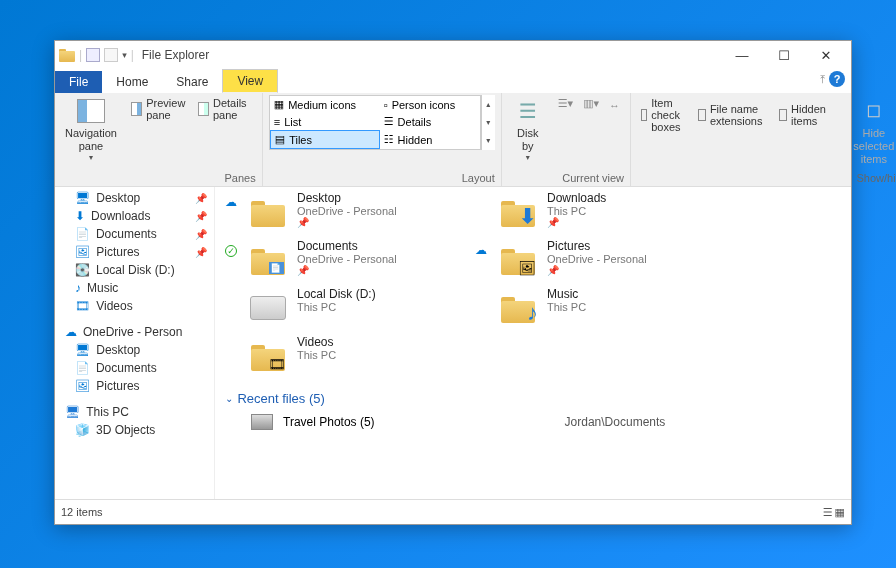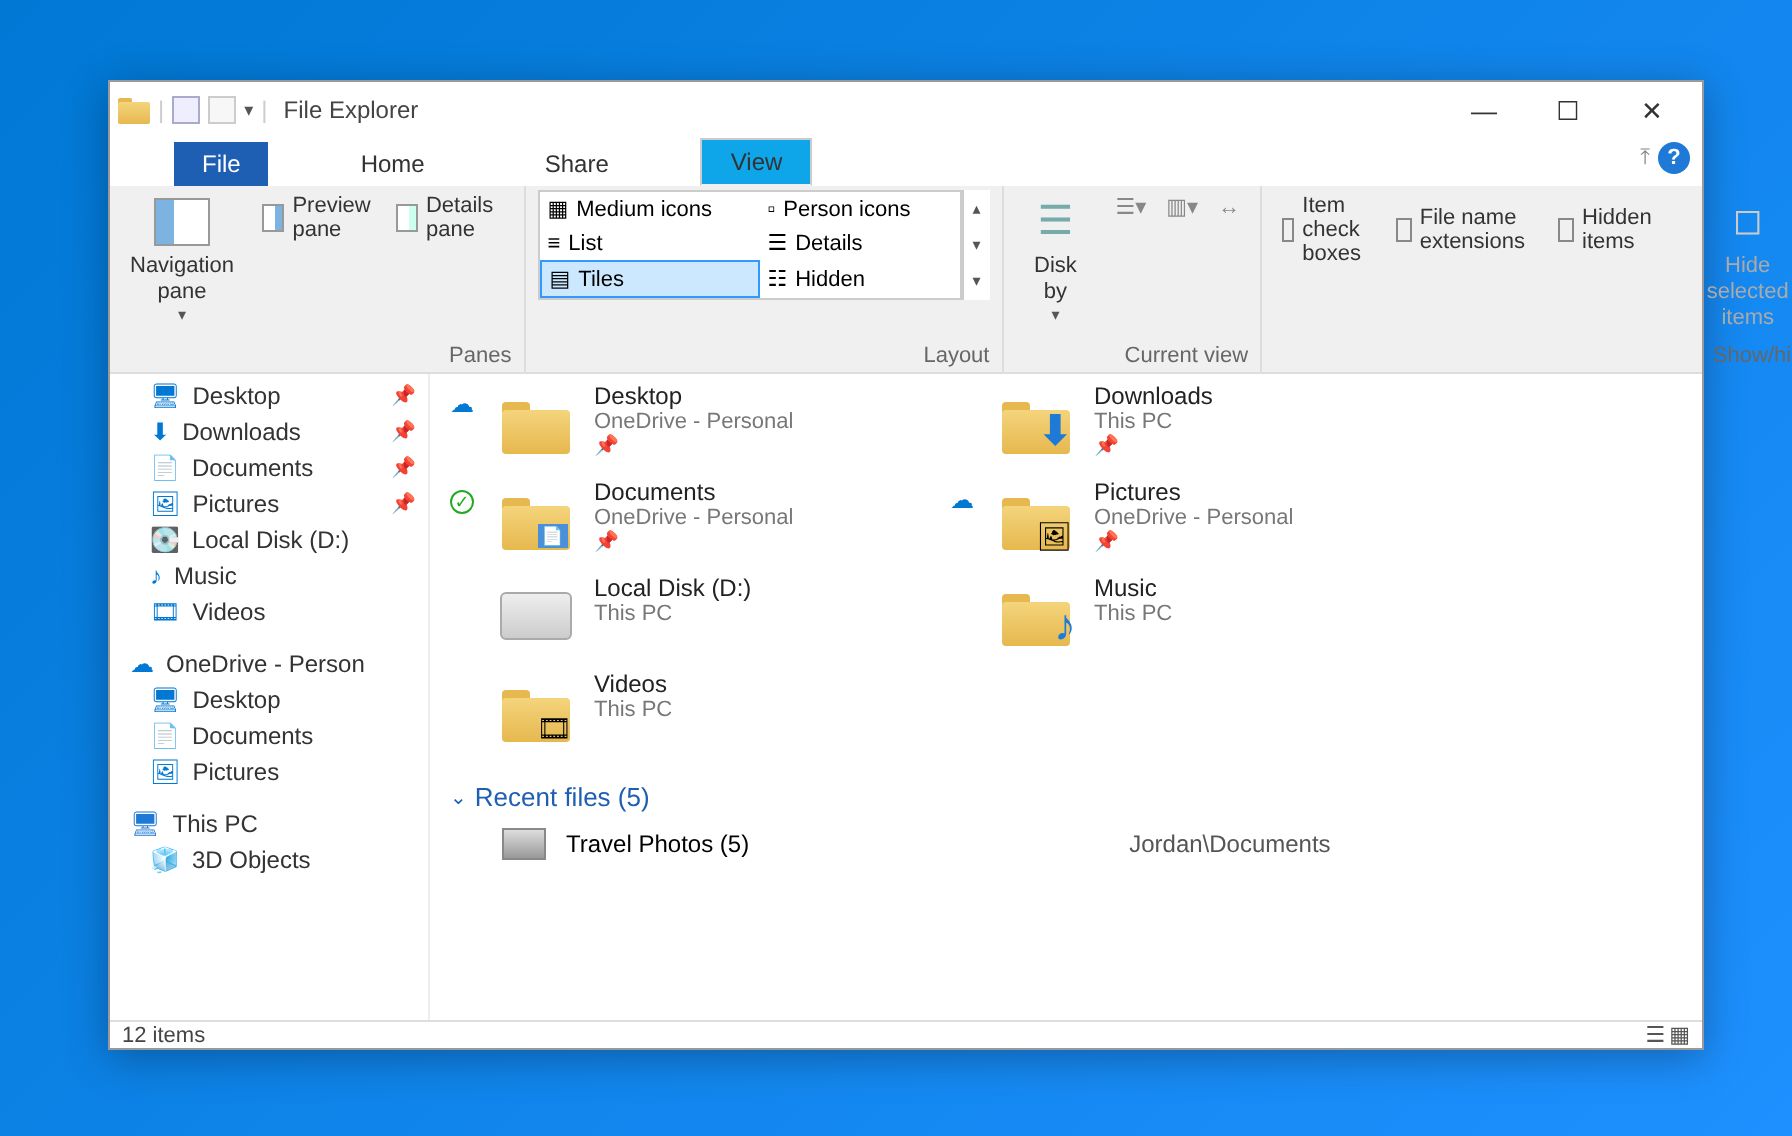--- a/index.html
+++ b/index.html
@@ -6,23 +6,23 @@
   body { background: linear-gradient(135deg, #0078d4, #1e90ff); width: 896px; height: 568px; overflow: hidden; }
   .window { position: absolute; left: 54px; top: 40px; width: 798px; height: 485px; background: #fff; border: 1px solid #999; box-shadow: 0 4px 20px rgba(0,0,0,0.3); display: flex; flex-direction: column; }
   
   .titlebar { height: 28px; display: flex; align-items: center; padding: 0 4px; font-size: 12px; color: #444; }
   .titlebar .qat { display: flex; align-items: center; gap: 4px; }
   .titlebar .title { margin-left: 8px; }
   .titlebar .winbtns { margin-left: auto; display: flex; }
   .winbtn { width: 42px; height: 28px; display: flex; align-items: center; justify-content: center; font-size: 13px; color: #333; }
   
   .tabs { height: 24px; display: flex; align-items: flex-end; background: #fff; position: relative; }
-  .tab { padding: 4px 14px; font-size: 12px; color: #333; cursor: default; margin-left: 32px; }
+  .tab { padding: 4px 14px; font-size: 12px; color: #333; cursor: default; }
   .tab.file { background: #1e5eb3; color: #fff; }
-  .tab.active { border: 1px solid #ccc; border-bottom: 1px solid #f0f0f0; background: #0ea5e9; }
+  .tab.active { border: 1px solid #ccc; border-bottom: 1px solid #f0f0f0; background: #fde047; }
   .help { position: absolute; right: 6px; top: 2px; display: flex; align-items: center; gap: 4px; }
   .help-circle { width: 16px; height: 16px; background: #1e7ad6; color: #fff; border-radius: 50%; font-size: 11px; display: flex; align-items: center; justify-content: center; font-weight: bold; }
   
   .ribbon { background: #f0f0f0; border-bottom: 1px solid #ddd; display: flex; height: 94px; }
   .group { border-right: 1px solid #ddd; display: flex; flex-direction: column; padding: 2px 6px 0 6px; }
   .group-label { text-align: right; font-size: 11px; color: #666; padding: 2px 0; margin-top: auto; }
   .group-body { display: flex; gap: 6px; flex: 1; align-items: flex-start; }
   .vbtn { display: flex; flex-direction: column; align-items: center; font-size: 11px; color: #333; padding: 2px 4px; text-align: center; line-height: 1.2; }
   .vbtn .bigicon { width: 32px; height: 28px; display: flex; align-items: center; justify-content: center; margin-bottom: 2px; }
   .hbtn { display: flex; align-items: center; font-size: 11px; color: #333; padding: 2px 4px; gap: 4px; }
@@ -47,21 +47,21 @@
   .tile .ticon { width: 42px; height: 42px; display: flex; align-items: center; justify-content: center; }
   .tile .tinfo { display: flex; flex-direction: column; }
   .tile .tname { color: #222; }
   .tile .tsub { color: #777; font-size: 11px; }
   .tile .tpin { color: #888; font-size: 10px; }
   .status-icon { width: 14px; color: #0078d4; font-size: 12px; padding-top: 4px; }
   .section-head { color: #1e5eb3; font-size: 13px; padding: 10px 10px 4px 10px; display: flex; align-items: center; gap: 4px; }
   .recent-row { display: flex; align-items: center; padding: 4px 10px 4px 36px; font-size: 12px; gap: 10px; }
   .recent-row .loc { margin-left: 180px; color: #555; }
   
-  .statusbar { height: 14px; border-top: 1px solid #ddd; display: flex; align-items: center; font-size: 11px; padding: 0 6px; color: #444; }
+  .statusbar { height: 25px; border-top: 1px solid #ddd; display: flex; align-items: center; font-size: 11px; padding: 0 6px; color: #444; }
   .statusbar .viewbtns { margin-left: auto; display: flex; gap: 2px; color: #555; }
   
   .folder-ico { width: 40px; height: 32px; position: relative; }
   .folder-ico::before { content: ""; position: absolute; left: 3px; top: 5px; width: 14px; height: 6px; background: #e6b84f; border-radius: 2px 2px 0 0; }
   .folder-ico::after { content: ""; position: absolute; left: 3px; top: 9px; width: 34px; height: 22px; background: linear-gradient(#f4d47c, #e6b84f); border-radius: 2px; }
   .small-ico { width: 16px; height: 14px; display: inline-block; position: relative; }
   .mini-folder::before { content: ""; position: absolute; left: 0; top: 1px; width: 7px; height: 3px; background: #e6b84f; border-radius: 1px 1px 0 0; }
   .mini-folder::after { content: ""; position: absolute; left: 0; top: 3px; width: 16px; height: 11px; background: linear-gradient(#f4d47c,#e6b84f); border-radius: 1px; }
   .disk-ico { width: 40px; height: 32px; display: flex; align-items: center; justify-content: center; }
   .disk-ico::after { content: ""; width: 34px; height: 22px; background: linear-gradient(#eee,#ccc); border: 1px solid #aaa; border-radius: 3px; }

